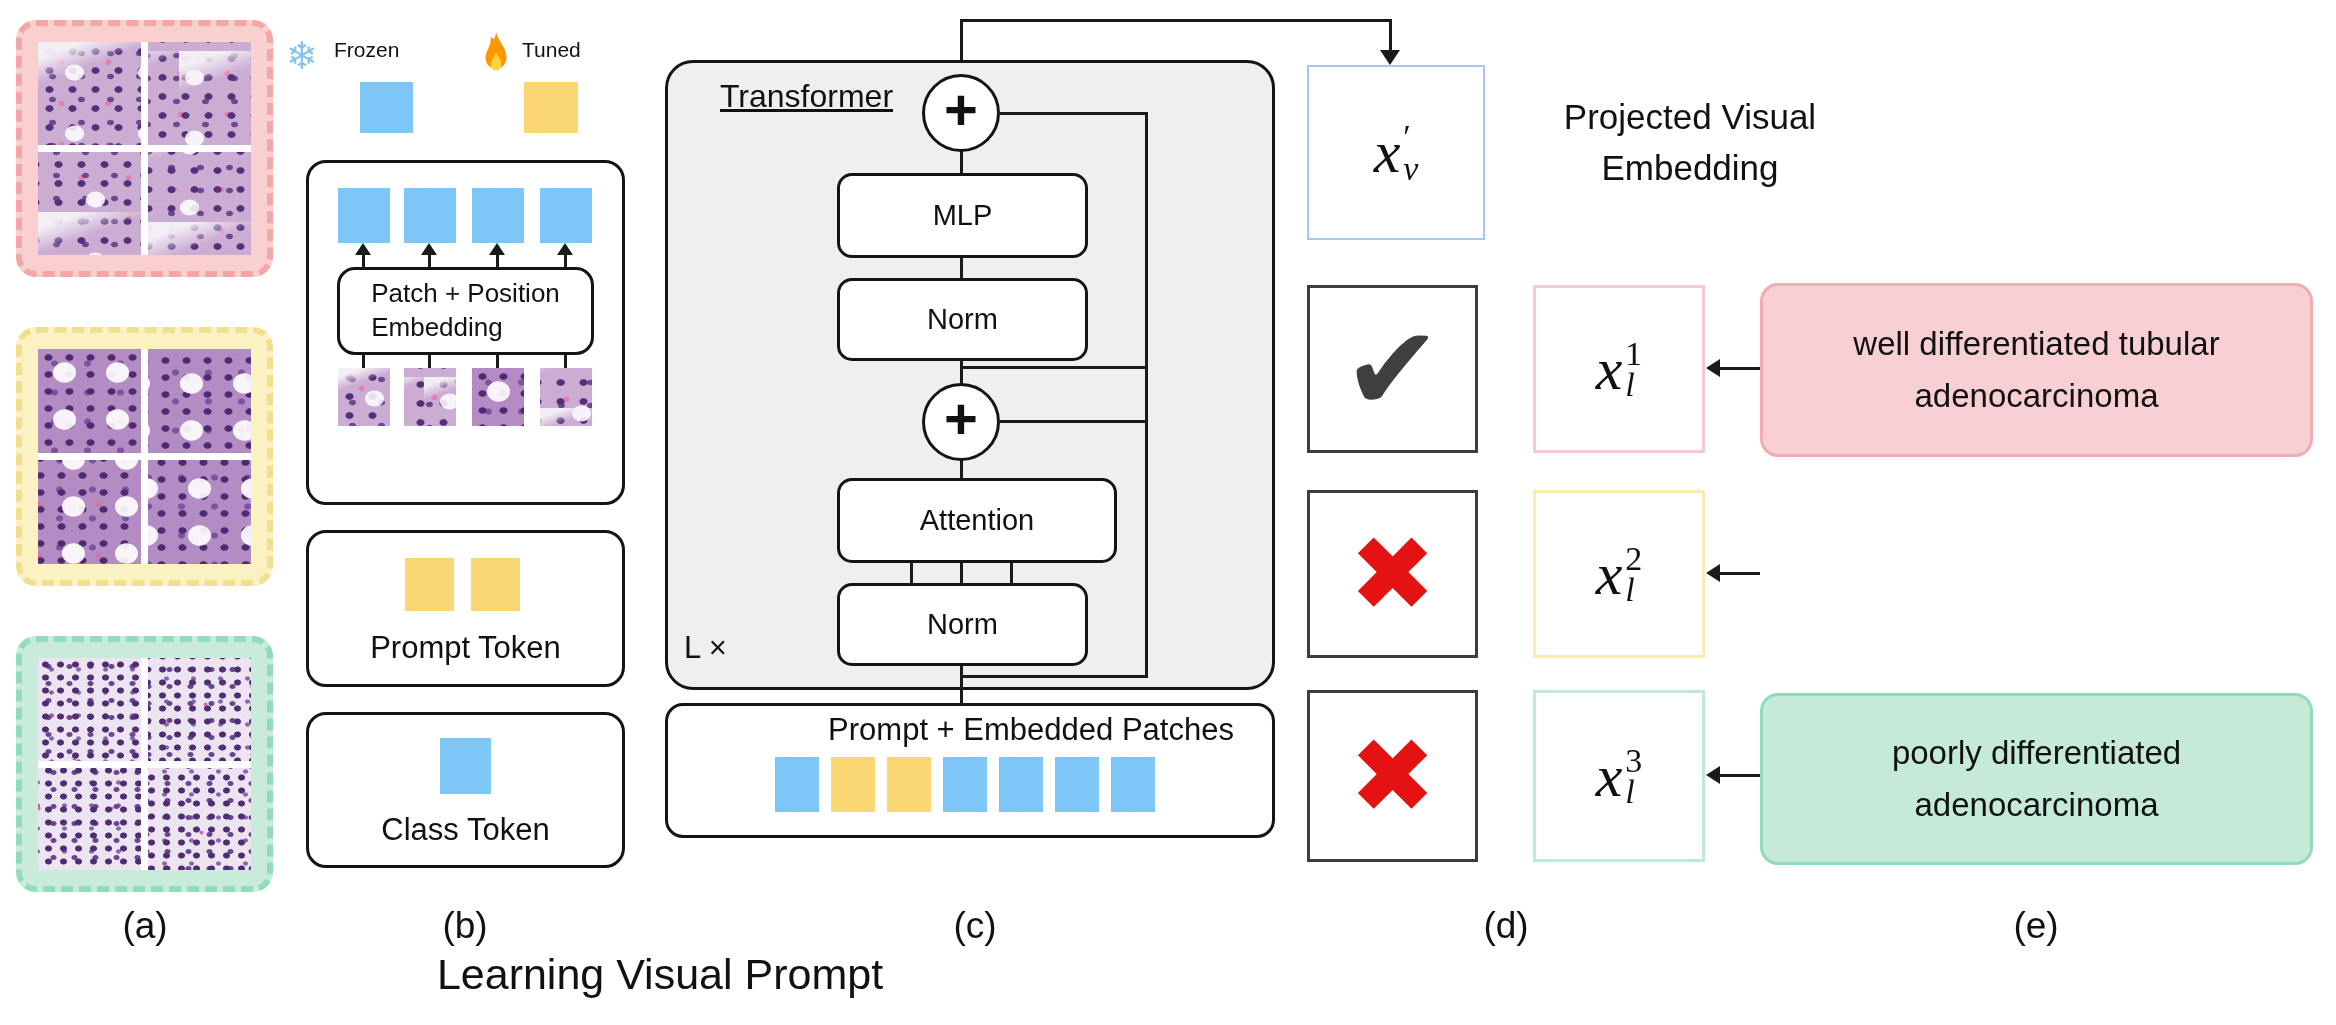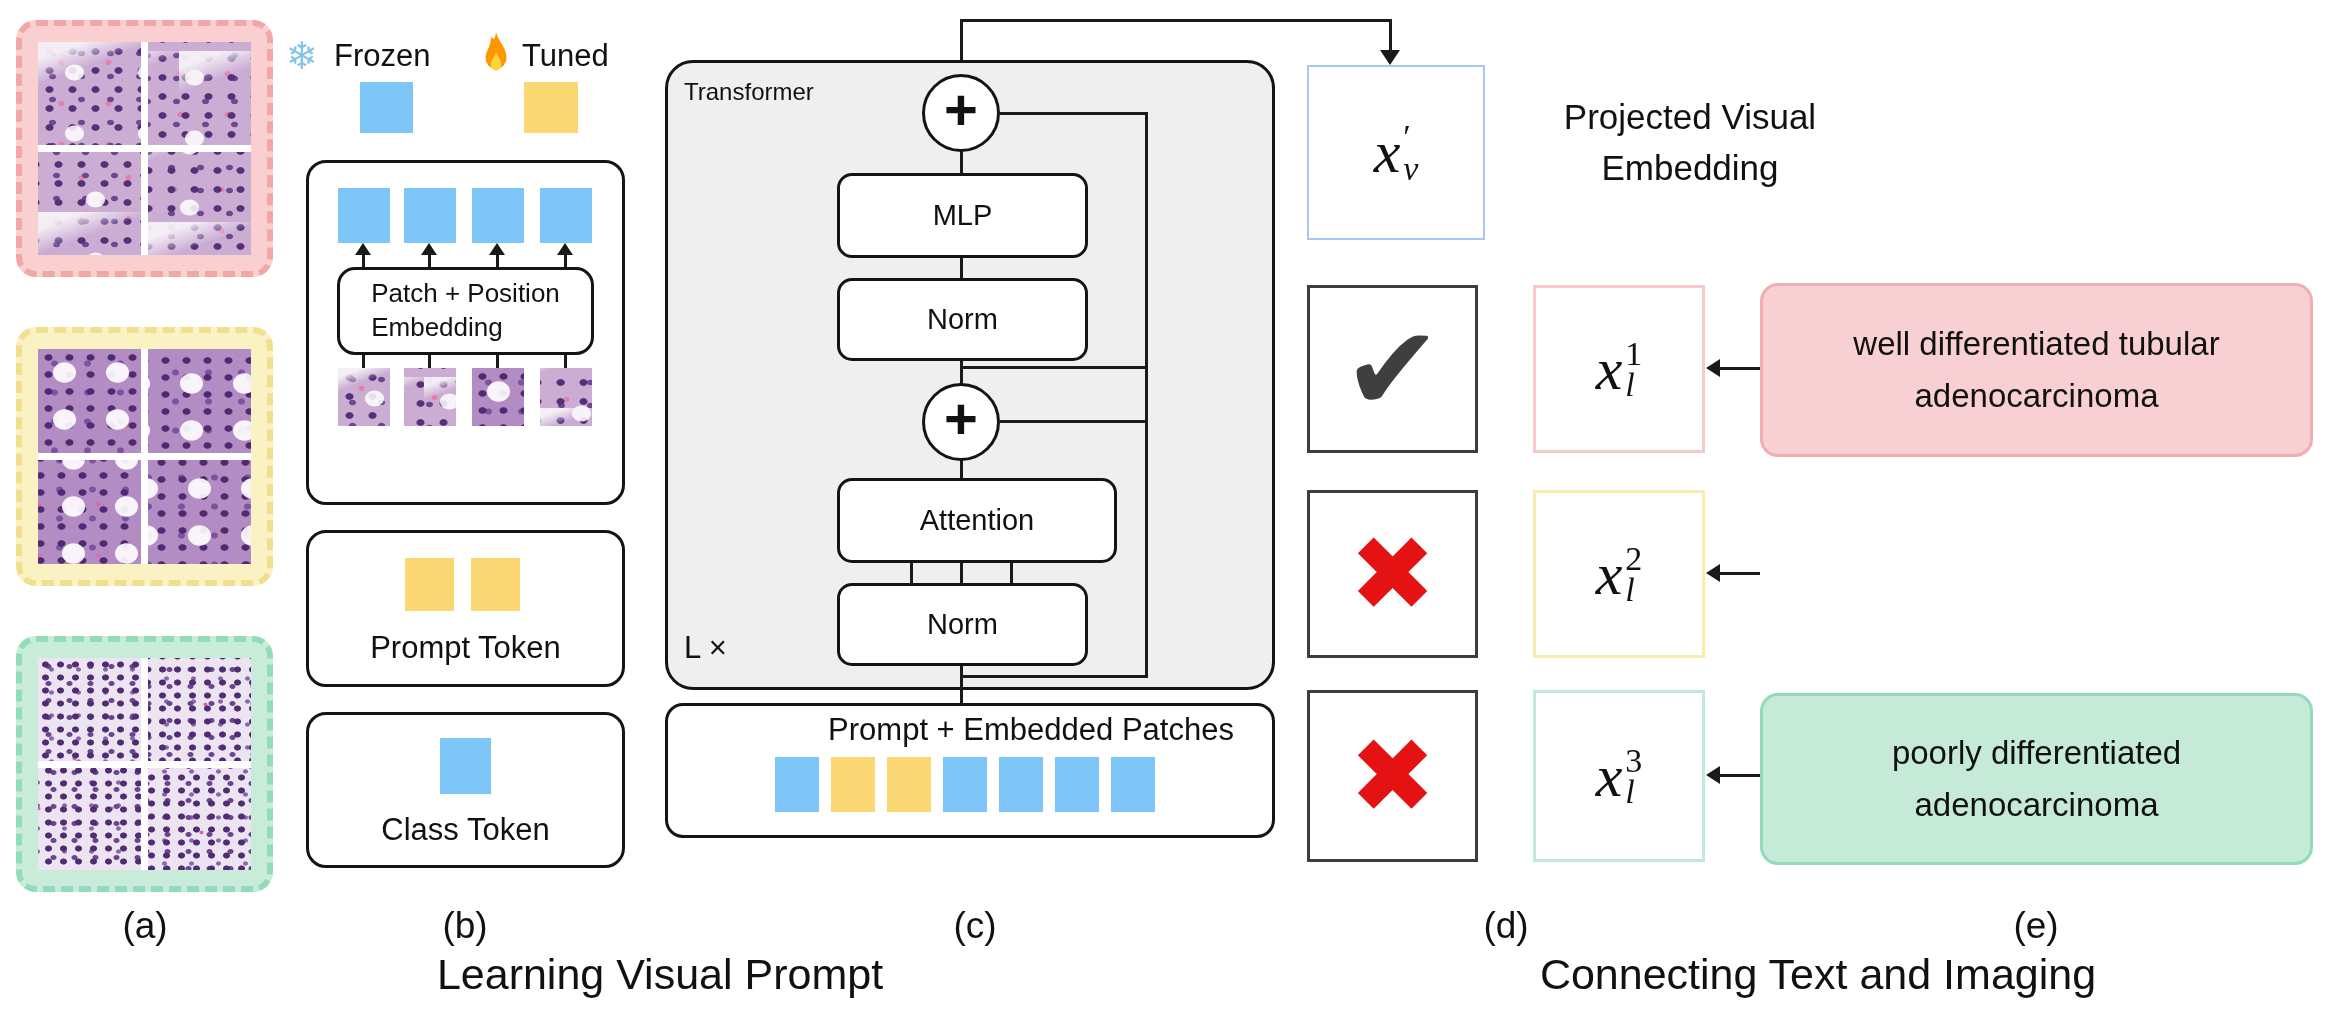--- a/index.html
+++ b/index.html
@@ -71,21 +71,21 @@
   .math{font-family:"Liberation Serif","DejaVu Serif",serif;font-style:italic;
         display:flex;align-items:center;justify-content:center;}
   .mbase{font-size:60px;}
   .mstack{display:inline-flex;flex-direction:column;align-items:flex-start;line-height:.92;margin-left:3px;font-size:34px;}
   .msup{font-style:normal;}
   .msub{font-style:italic;}
 
   .lab{position:absolute;font-size:37px;text-align:center;}
   .capt{position:absolute;font-size:43px;text-align:center;}
   .small-label{font-size:31px;}
-  .legend-txt{position:absolute;font-size:31px;}
+  .legend-txt{position:absolute;font-size:21px;}
   .snow{position:absolute;font-size:38px;color:#85c4ea;font-family:"DejaVu Sans",sans-serif;}
 </style>
 </head>
 <body>
 
 <div class="canvas">
 
   <div class="frame frame-red abs" style="left:16px;top:20px;width:257px;height:257px;">
     <div class="tiles">
       <div class="tex-r"></div>
@@ -169,21 +169,21 @@
   <div class="abs ctr small-label" style="left:306px;top:812px;width:319px;">Class Token</div>
 
   <div class="lab abs" style="left:405px;top:905px;width:120px;">(b)</div>
 
   <div class="ln" style="left:960px;top:19px;width:3px;height:56px;"></div>
   <div class="ln" style="left:960px;top:19px;width:432px;height:3px;"></div>
   <div class="ln" style="left:1389px;top:19px;width:3px;height:33px;"></div>
   <div class="ah-down" style="left:1380px;top:50px;"></div>
 
   <div class="graybox" style="left:665px;top:60px;width:610px;height:630px;"></div>
-  <div class="abs" style="left:684px;top:78px;font-size:24px;">Transformer</div>
+  <div class="abs" style="left:720px;top:78px;font-size:32px;text-decoration:underline;">Transformer</div>
   <div class="abs" style="left:684px;top:630px;font-size:31px;">L ×</div>
 
   <div class="ln" style="left:1145px;top:112px;width:3px;height:566px;"></div>
   <div class="ln" style="left:1000px;top:112px;width:148px;height:3px;"></div>
   <div class="ln" style="left:961px;top:366px;width:186px;height:3px;"></div>
   <div class="ln" style="left:1000px;top:420px;width:148px;height:3px;"></div>
   <div class="ln" style="left:961px;top:675px;width:186px;height:3px;"></div>
 
   <div class="ln" style="left:960px;top:151px;width:3px;height:23px;"></div>
   <div class="ln" style="left:960px;top:257px;width:3px;height:22px;"></div>
@@ -286,15 +286,14 @@
     <div>adenocarcinoma</div>
   </div>
   <div class="tbox" style="left:1760px;top:693px;width:553px;height:172px;background:#c5ebd8;border-color:#91dbb8;">
     <div>poorly differentiated</div>
     <div>adenocarcinoma</div>
   </div>
 
   <div class="lab abs" style="left:1976px;top:905px;width:120px;">(e)</div>
 
   <div class="capt" style="left:310px;top:950px;width:700px;">Learning Visual Prompt</div>
-  <div class="capt" style="left:1468px;top:950px;width:700px;">Connecting Text and Imaging</div>
 
 </div>
 
 </body></html>

